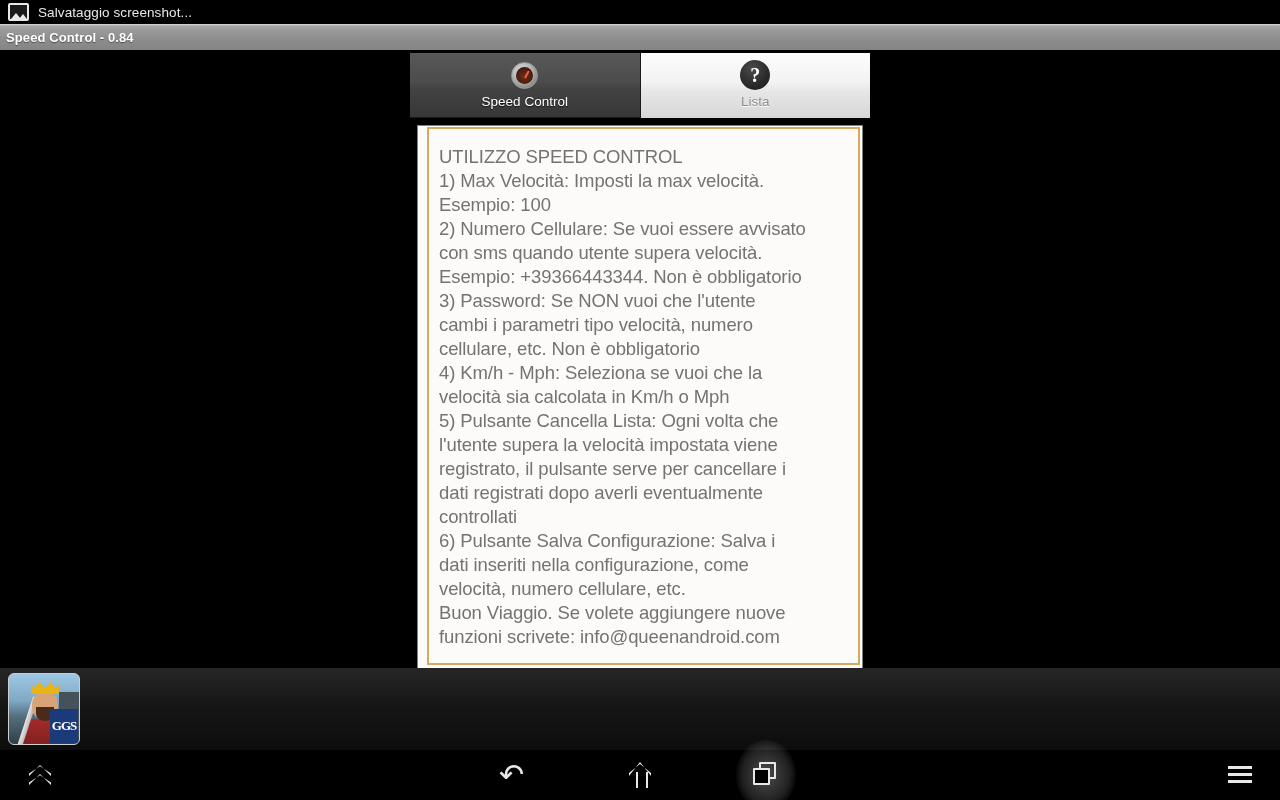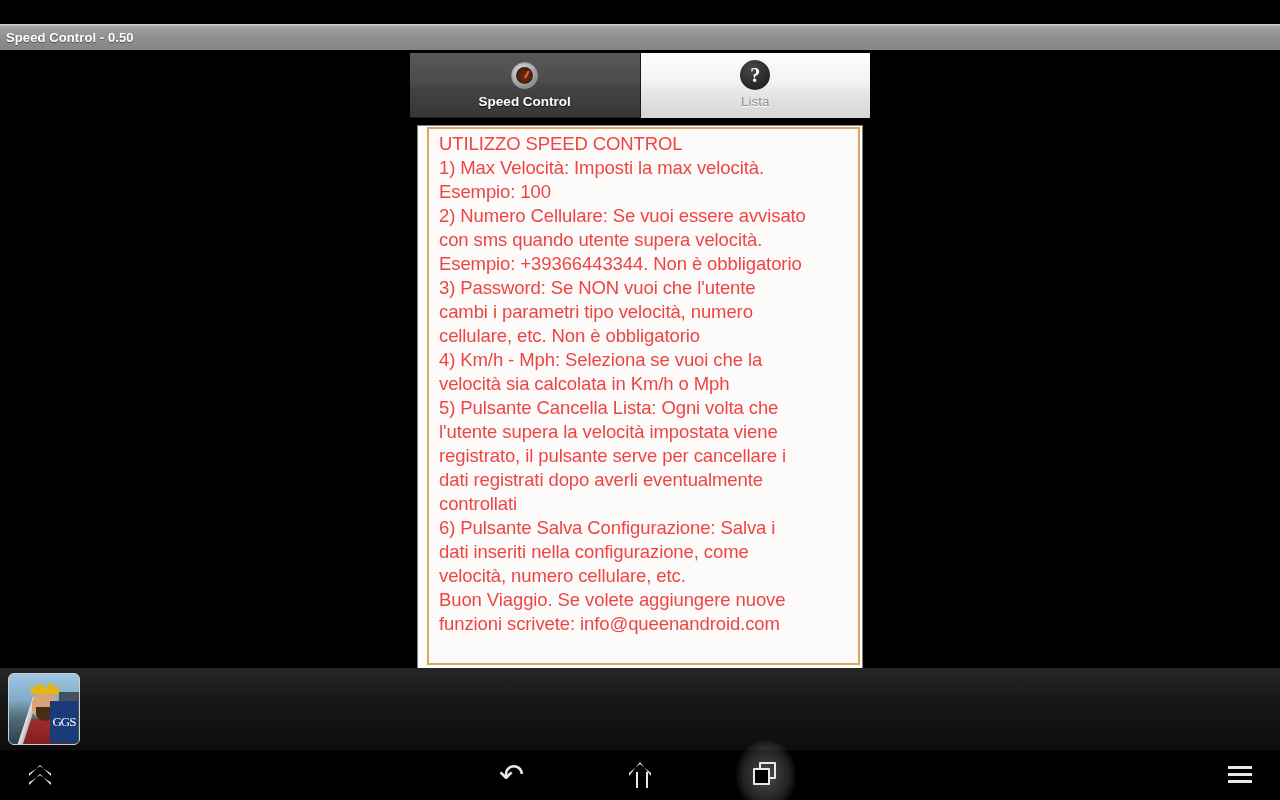--- a/index.html
+++ b/index.html
@@ -58,21 +58,21 @@
     padding-top:7px;box-sizing:border-box;
     background:linear-gradient(to bottom,#585858 0%,#4c4c4c 45%,#434343 55%,#373737 100%);
     border-right:1px solid #1a1a1a;
     border-bottom:1px solid #1a1a1a;
   }
   .tab.selected{
     background:linear-gradient(to bottom,#fdfdfd 0%,#f2f2f2 45%,#e6e6e6 60%,#d6d6d6 100%);
     border-right:none;border-bottom:none;
   }
   .tab-label{
-    font-size:13.5px;color:#ffffff;font-weight:bold;margin-top:4px;
+    font-size:13.5px;color:#ffffff;font-weight:normal;margin-top:4px;
     text-shadow:0 1px 1px rgba(0,0,0,.7);
   }
   .tab.selected .tab-label{color:#8e8e8e;text-shadow:0 1px 0 #fff;font-weight:normal;}
   .tab-ico{height:30px;display:flex;align-items:center;justify-content:center;}
 
   
   .ico-speed{
     width:27px;height:27px;border-radius:50%;
     background:radial-gradient(circle at 38% 32%,#dcdcdc 0%,#b6b6b6 42%,#8f8f8f 72%,#6d6d6d 100%);
     border:1px solid #9a9a9a;position:relative;box-sizing:border-box;
@@ -124,22 +124,22 @@
     box-shadow:0 0 0 1px rgba(255,255,255,.5);
   }
   .panel-inner{
     position:absolute;left:8px;top:0px;right:1px;bottom:2px;
     border:2px solid #d8a85e;
     background:#fcfbf9;
     box-sizing:border-box;
     overflow:hidden;
   }
   .help-text{
-    position:absolute;left:10px;top:3px;right:8px;
-    font-size:18.5px;line-height:24px;color:#ef4444;
+    position:absolute;left:10px;top:16px;right:8px;
+    font-size:18.5px;line-height:24px;color:#737373;
     white-space:pre-wrap;
     letter-spacing:-0.1px;
   }
 
   
   .ad{
     position:absolute;left:0;top:668px;width:1280px;height:82px;
     background:linear-gradient(to bottom,#262626 0%,#161616 45%,#0d0d0d 100%);
   }
   .ad-icon{
@@ -168,22 +168,22 @@
     position:absolute;left:14px;top:45px;width:46px;height:28px;
     background:linear-gradient(to bottom,#a52a2a,#7d1f1f);
     border-radius:8px 8px 0 0;
   }
   .ad-icon .sword{
     position:absolute;left:16px;top:22px;width:5px;height:52px;
     background:linear-gradient(to right,#e8e8e8,#b9b9b9);
     transform:rotate(18deg);
   }
   .ad-icon .ggs{
-    position:absolute;right:1px;bottom:1px;width:28px;height:42px;
-    background:#1a3a7a;color:#fff;font-size:13px;font-weight:normal;
+    position:absolute;right:1px;bottom:1px;width:28px;height:34px;
+    background:#1a3a7a;color:#fff;font-size:13px;font-weight:bold;
     display:flex;align-items:center;justify-content:center;
     font-family:"Liberation Serif", serif;letter-spacing:-1px;
   }
 
   
   .navbar{
     position:absolute;left:0;top:750px;width:1280px;height:50px;background:#000;
   }
   .nav-btn{
     position:absolute;top:0;height:50px;display:flex;align-items:center;justify-content:center;
@@ -240,23 +240,27 @@
   }
   .g-menu i:nth-child(1){top:0;}
   .g-menu i:nth-child(2){top:7px;}
   .g-menu i:nth-child(3){top:14px;}
 </style>
 </head>
 <body>
 
 <div class="screen">
 
+  <div class="statusbar">
+    <div class="shot-icon"></div>
+    <div class="status-text">Salvataggio screenshot...</div>
+  </div>
 
   <div class="titlebar">
-    <span>Speed Control - 0.50</span>
+    <span>Speed Control - 0.84</span>
   </div>
 
   <div class="tabbar">
 
     <div class="tab">
       <div class="tab-ico">
         <div class="ico-speed"></div>
       </div>
       <div class="tab-label">Speed Control</div>
     </div>

